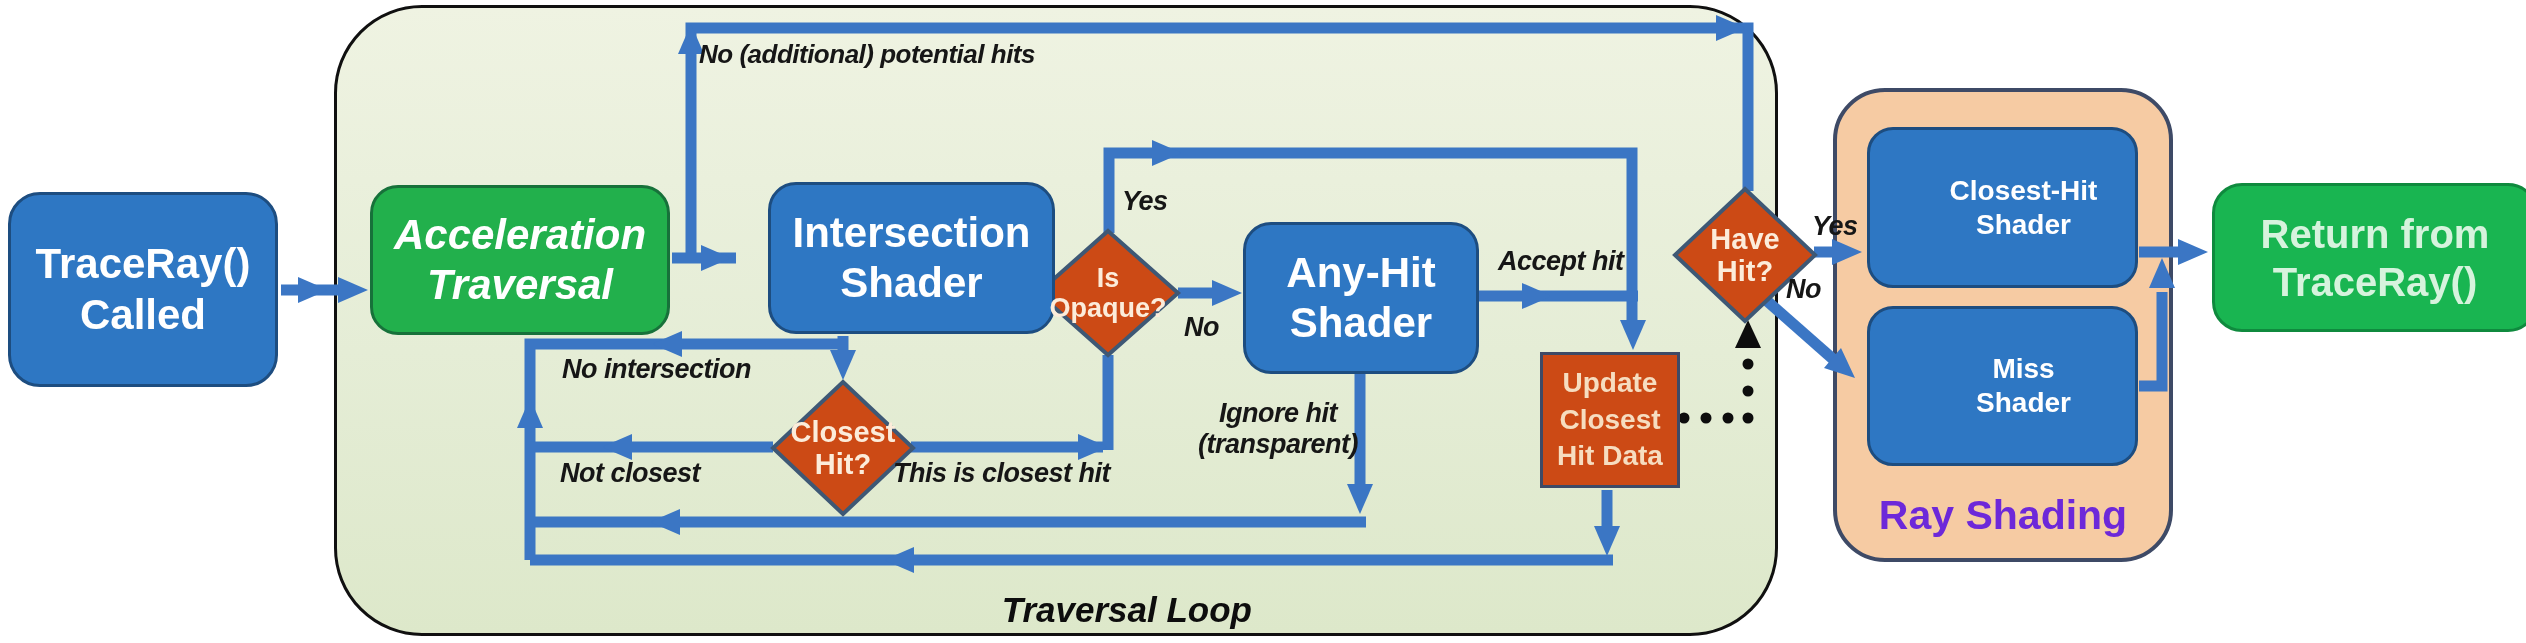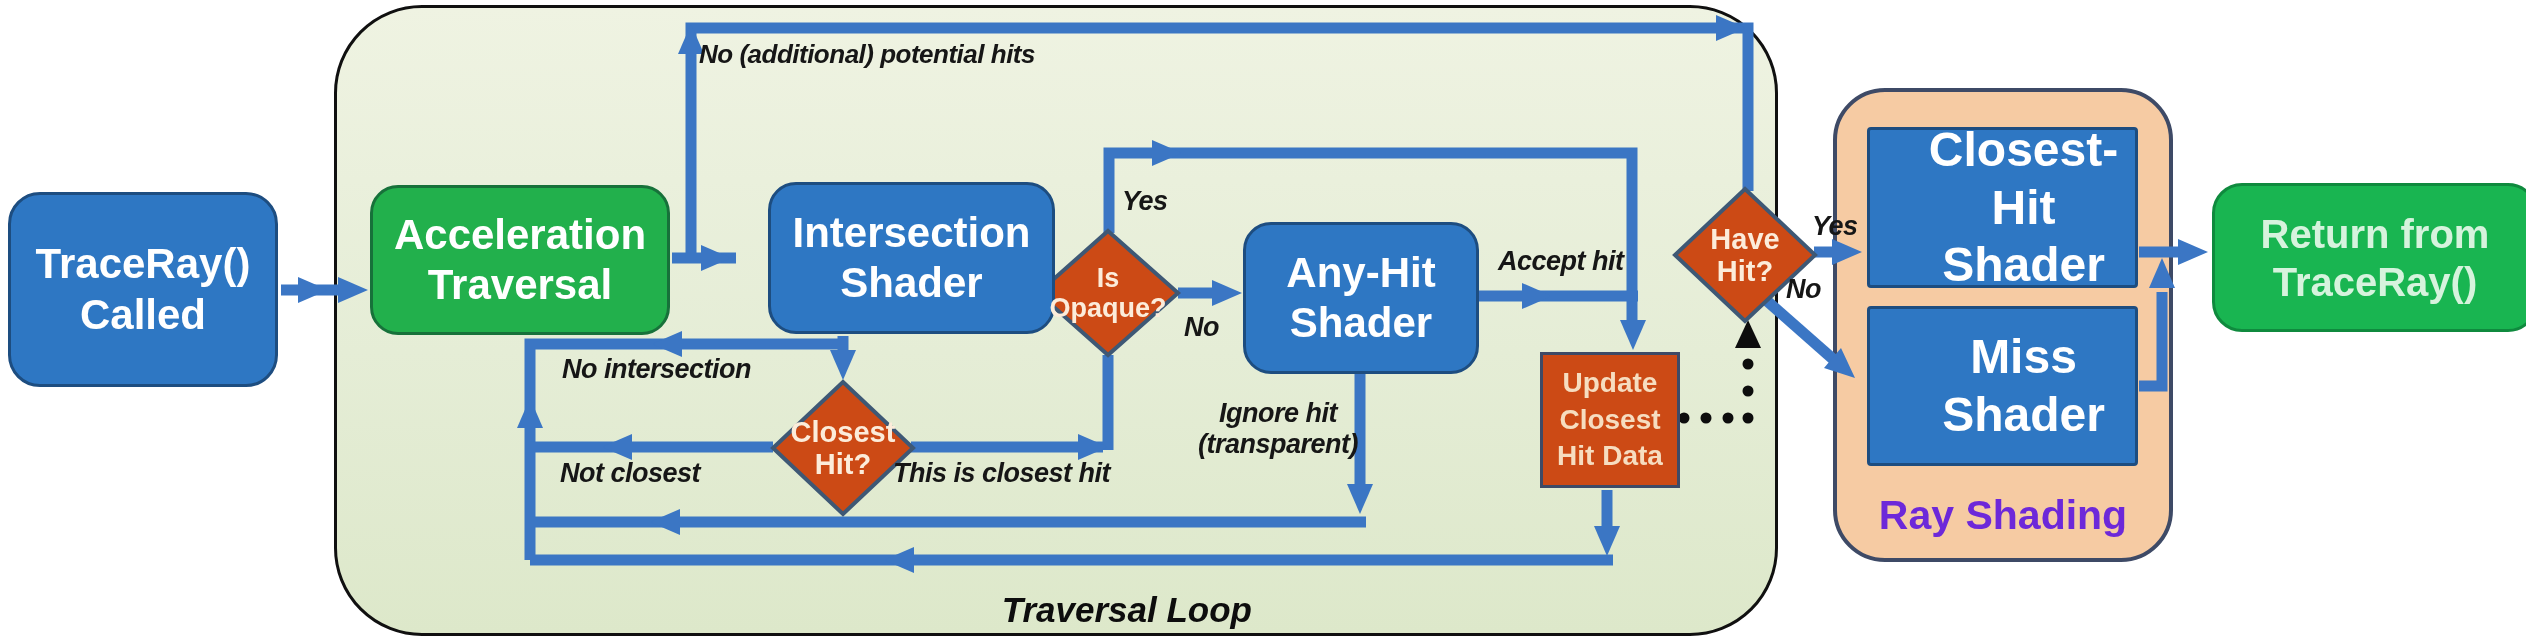--- a/index.html
+++ b/index.html
@@ -25,22 +25,22 @@
   .ah{fill:var(--arrow,#3b76c4);}
   .blackink{fill:#0d0d0d;}
   .diamond{fill:var(--orange,#cc4a15);stroke:#3e5875;stroke-width:4;}
   
   .node{
     position:absolute;display:flex;align-items:center;justify-content:center;
     text-align:center;white-space:pre-line;font-weight:bold;color:#ffffff;
     box-sizing:border-box;line-height:1.2;
   }
   .blue{background:var(--box-blue,#2e77c3);border:3px solid #1d4d80;border-radius:28px;font-size:42px;}
-  .blue.sm{font-size:48px;border-radius:4px;padding-left:42px;}
-  .green{background:var(--box-green,#22b04c);border:3px solid #17713a;border-radius:28px;font-size:42px;}
+  .blue.sm{font-size:28px;border-radius:26px;padding-left:42px;}
+  .green{background:var(--box-green,#22b04c);border:3px solid #17713a;border-radius:28px;font-size:42px;font-style:italic;}
   .returnbox{background:var(--return-green,#19b551);border:3px solid #0f8a3e;border-radius:30px;font-size:40px;color:#d6f3dd;}
   .updatebox{background:var(--orange,#cc4a15);border:3px solid #3e4a66;border-radius:0;font-size:28px;color:#f6ddc0;line-height:1.3;}
   .dtext{
     position:absolute;transform:translate(-50%,-50%);text-align:center;
     color:#fcecda;font-weight:bold;line-height:1.12;white-space:pre-line;
   }
   
   .elabel{
     position:absolute;color:var(--label,#161616);font-style:italic;font-weight:bold;
     font-size:27px;letter-spacing:-0.5px;white-space:pre-line;line-height:1.15;

